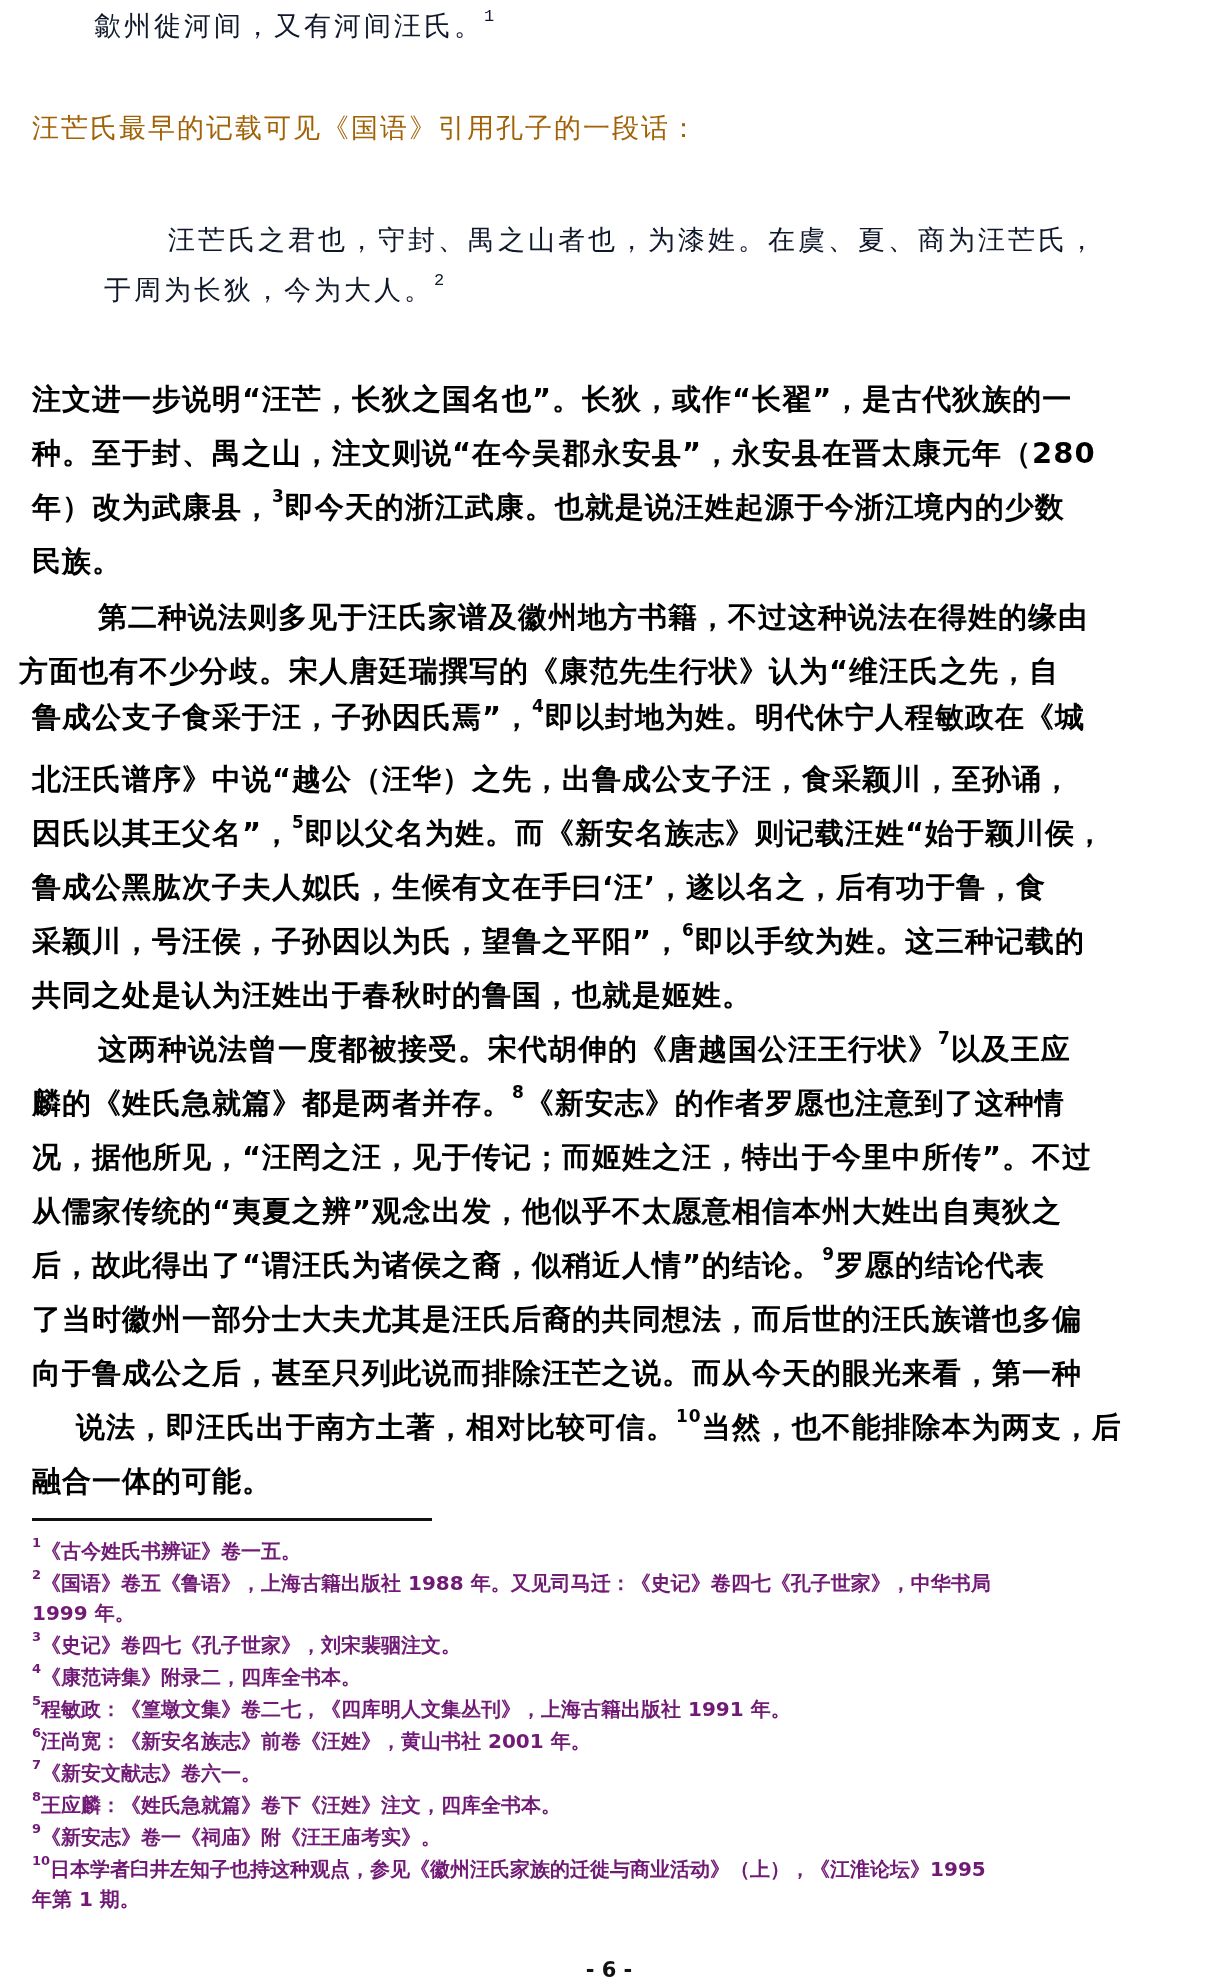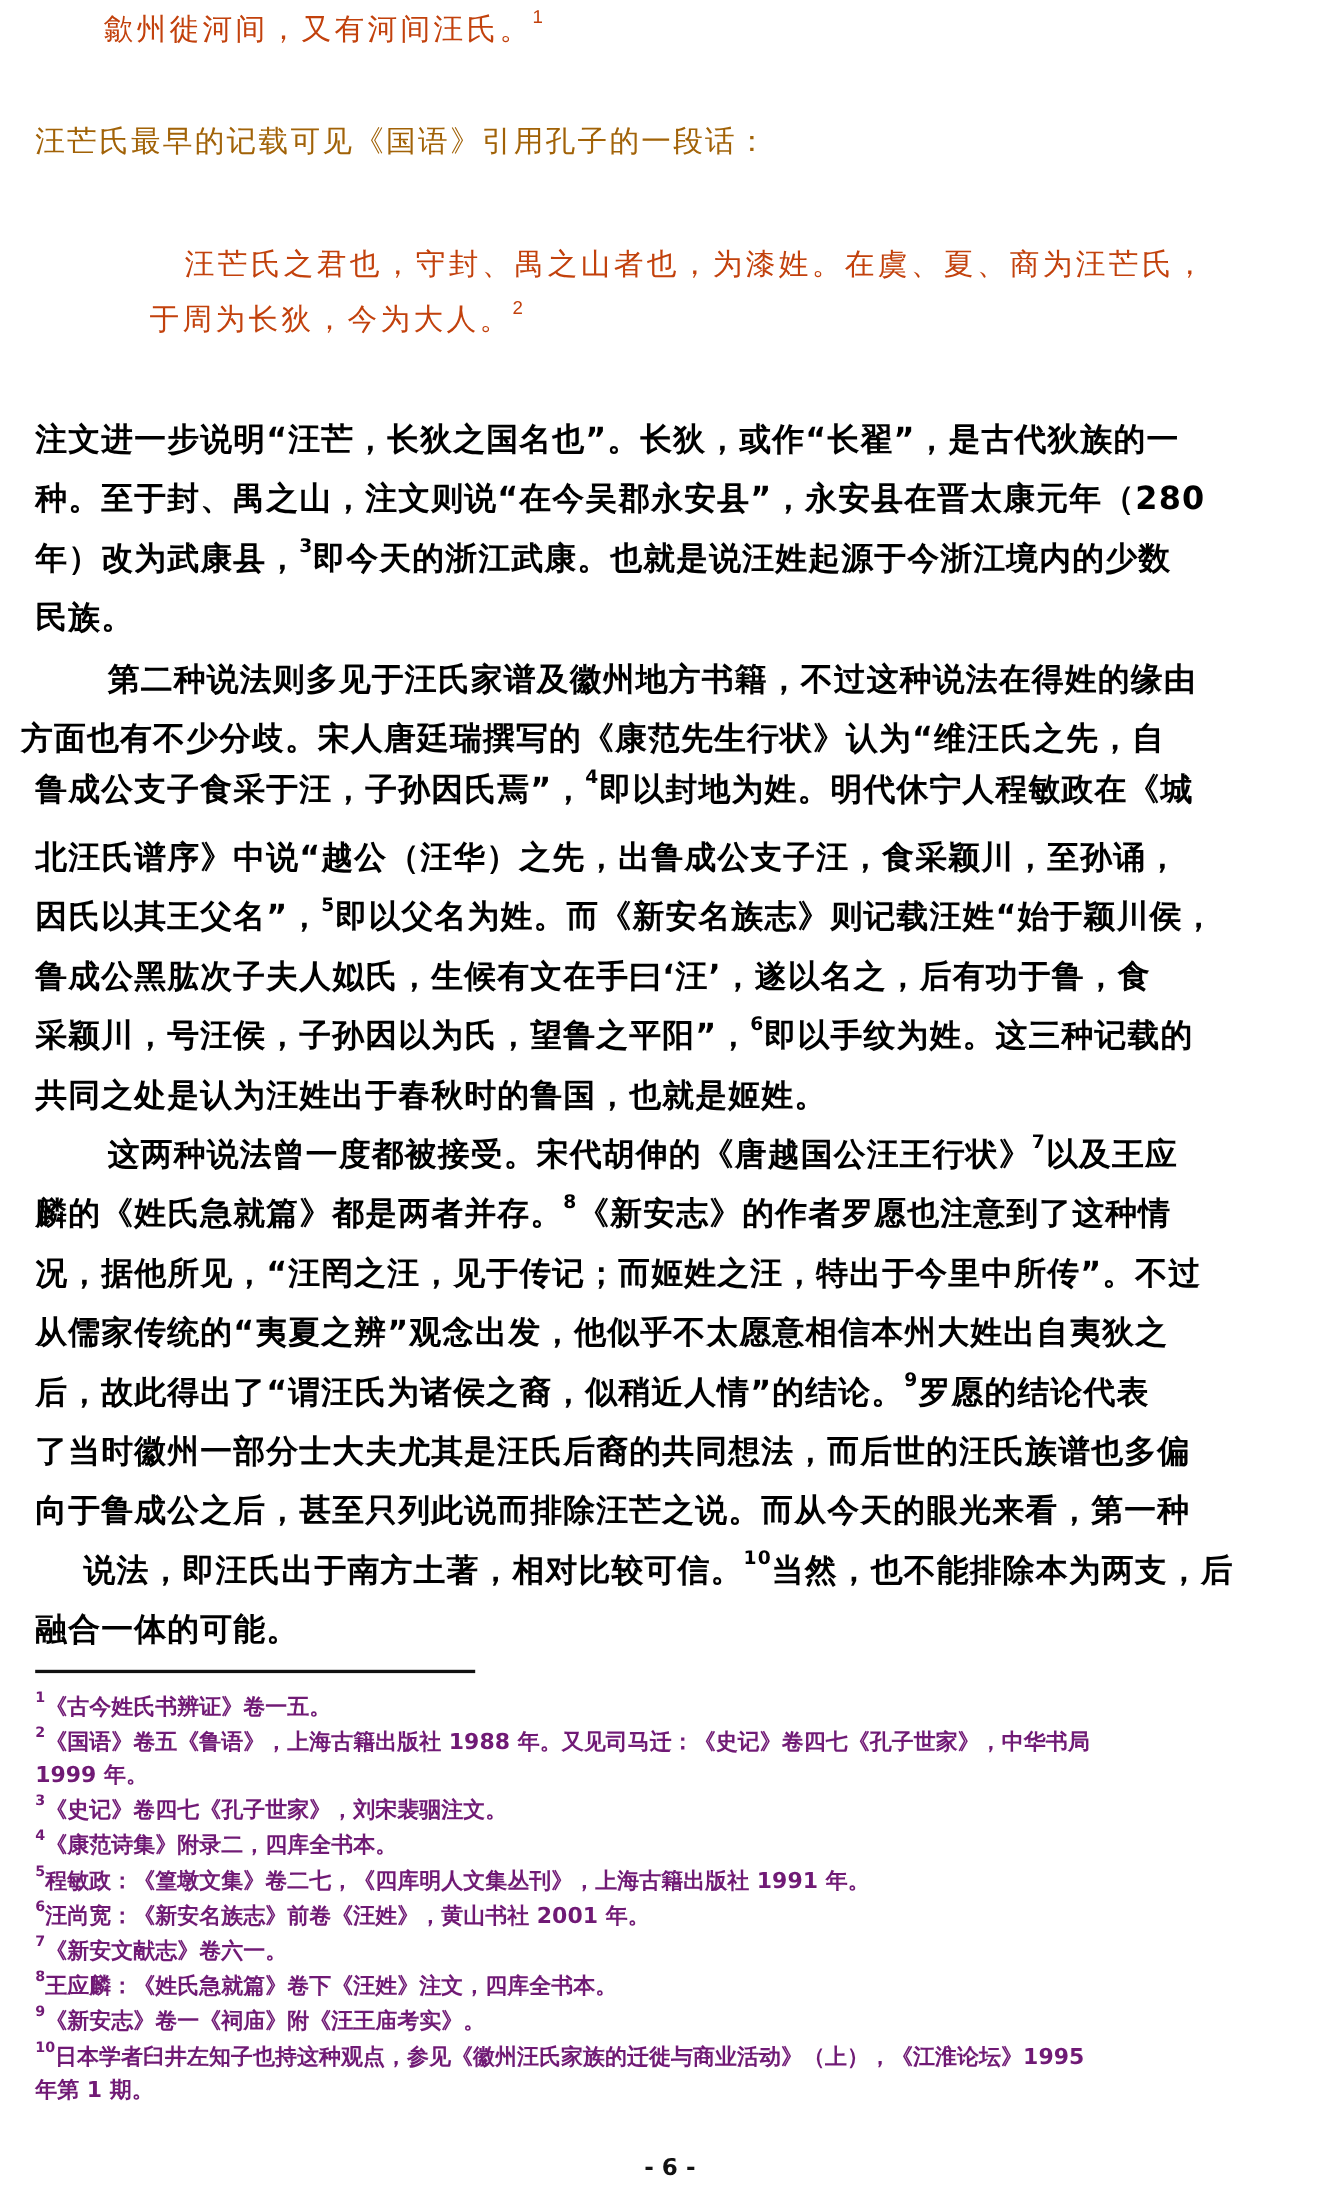--- a/index.html
+++ b/index.html
@@ -1,40 +1,40 @@
 <!DOCTYPE html>
 <html><head>
 <meta charset="utf-8">
 <style>
   html, body { margin: 0; padding: 0; background: #ffffff; }
   body {
     width: 1218px; height: 1988px; position: relative; overflow: hidden;
     color: #111; font-family: "DejaVu Sans", "Liberation Sans", sans-serif;
   }
   .line { position: absolute; white-space: nowrap; }
-  .quote { font-family: Liberation Sans, sans-serif; font-size: 27px; letter-spacing: 3px; color: #c2410c; }
+  .quote { font-family: Liberation Mono, monospace; font-size: 27px; letter-spacing: 3px; color: #0f172a; }
   .body-text { font-size: 29px; letter-spacing: 1px; font-weight: bold; color: #000000; }
   .intro { font-size: 27px; letter-spacing: 2px; color: #a16207; }
   .sup { font-size: 17px; vertical-align: super; position: relative; top: -4px; }
   .fn { font-size: 20px; font-weight: bold; letter-spacing: 0px; color: #701a75; }
   .fn .sup { font-size: 13px; top: -3px; }
   .rule { position: absolute; left: 32px; top: 1518px; width: 400px; height: 3px; background: #111; }
   .page-num { position: absolute; top: 1958px; left: 0; width: 1218px; text-align: center; font-size: 21px; font-weight: bold; }
 </style>
 </head>
 <body>
 
 <div class="line quote" style="left:94px; top:8px;">
   <span>歙州徙河间，又有河间汪氏。</span><span class="sup">1</span>
 </div>
 
 <div class="line intro" style="left:32px; top:110px;">汪芒氏最早的记载可见《国语》引用孔子的一段话：</div>
 
 <div class="line quote" style="left:168px; top:222px;text-align:center;">汪芒氏之君也，守封、禺之山者也，为漆姓。在虞、夏、商为汪芒氏，</div>
-<div class="line quote" style="left:104px; top:272px;margin-left:32px;">
+<div class="line quote" style="left:104px; top:272px;">
   <span>于周为长狄，今为大人。</span><span class="sup">2</span>
 </div>
 
 <div>
   <div class="line body-text" style="left:32px; top:380px;">注文进一步说明“汪芒，长狄之国名也”。长狄，或作“长翟”，是古代狄族的一</div>
   <div class="line body-text" style="left:32px; top:434px;">种。至于封、禺之山，注文则说“在今吴郡永安县”，永安县在晋太康元年（280</div>
   <div class="line body-text" style="left:32px; top:488px;">
     <span>年）改为武康县，</span><span class="sup">3</span><span>即今天的浙江武康。也就是说汪姓起源于今浙江境内的少数</span>
   </div>
   <div class="line body-text" style="left:32px; top:542px;">民族。</div>

